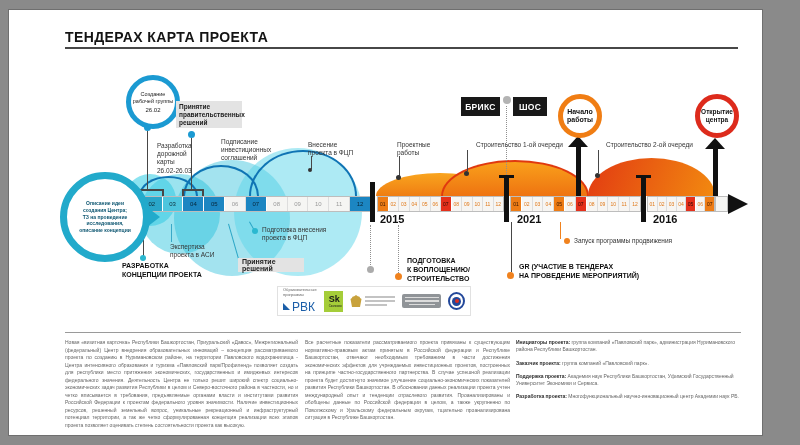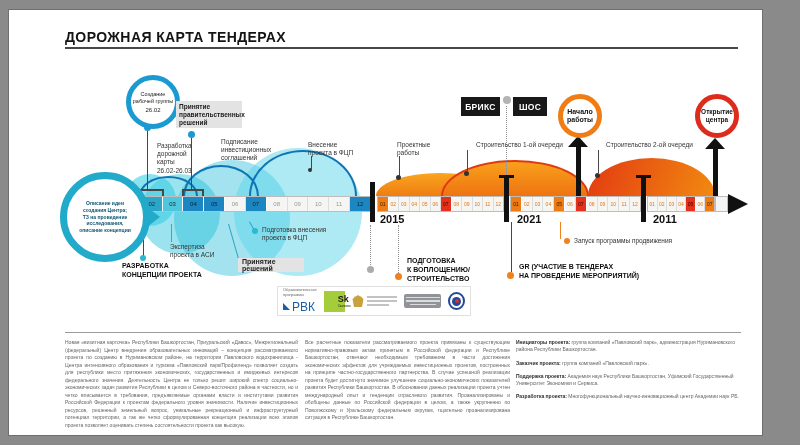--- a/index.html
+++ b/index.html
@@ -57,21 +57,21 @@
   #footer-line{position:absolute;left:65px;top:332px;width:676px;height:1px;background:#9a9a9a;z-index:5;}
   .ftxt{position:absolute;top:339px;font-size:5px;line-height:1.5;color:#666;text-align:justify;z-index:5;}
   .fitem{margin-bottom:6px;font-size:5px;line-height:1.45;color:#666;}
   .fitem b{color:#2c2c2c;}
 </style>
 </head>
 <body>
 
 <div id="slide"></div>
 
-<div id="page-title">ДОРОЖНАЯ КАРТА ТЕНДЕРАХ</div>
+<div id="page-title">ТЕНДЕРАХ КАРТА ПРОЕКТА</div>
 <div id="title-line"></div>
 
 <div class="blob" style="left:124px;top:174px;width:52px;height:52px;background:rgba(110,220,236,.8);"></div>
 <div class="blob" style="left:140px;top:174px;width:80px;height:80px;background:rgba(56,200,224,.5);"></div>
 <div class="blob" style="left:174px;top:160px;width:116px;height:116px;background:rgba(36,188,218,.42);"></div>
 <div class="blob" style="left:234px;top:148px;width:128px;height:128px;background:rgba(92,214,234,.5);"></div>
 
 <div class="dome" style="left:139px;top:176px;width:59px;height:20px;"></div>
 <div class="dome" style="left:183px;top:165px;width:76px;height:31px;"></div>
 <div class="dome" style="left:249px;top:150px;width:108px;height:46px;"></div>
@@ -146,21 +146,21 @@
 
 <div class="divider" style="left:370px;top:182px;width:5px;height:40px;"></div>
 <div class="divider" style="left:504px;top:178px;width:5px;height:44px;"></div>
 <div class="divider" style="left:641px;top:178px;width:5px;height:44px;"></div>
 <div class="tcap" style="left:499px;top:175px;"></div>
 <div class="tcap" style="left:636px;top:175px;"></div>
 
 <div class="year-label" style="left:121px;">2013</div>
 <div class="year-label" style="left:378px;">2015</div>
 <div class="year-label" style="left:515px;">2021</div>
-<div class="year-label" style="left:651px;">2011</div>
+<div class="year-label" style="left:651px;">2016</div>
 
 <div class="ring" style="left:126px;top:75px;width:54px;height:54px;border:5px solid #1B9AD2;">
   <div style="font-size:5.5px;color:#222;line-height:1.25;">Создание
 рабочей группы</div>
   <div style="font-size:6px;color:#222;margin-top:3px;">26.02</div>
 </div>
 <div class="dot" style="left:144px;top:124px;width:7px;height:7px;background:#1B9AD2;"></div>
 <div class="vline" style="left:147px;top:131px;height:58px;"></div>
 <div class="abs" style="left:139px;top:189px;width:25px;height:2px;background:#474747;z-index:5;"></div>
 <div class="abs" style="left:139px;top:189px;width:2px;height:7px;background:#474747;z-index:5;"></div>
@@ -248,21 +248,21 @@
 
 <div id="logo-box">
   <div style="display:flex;flex-direction:column;gap:2px;">
     <div style="font-size:4px;color:#666;line-height:1.2;white-space:pre-line;">Образовательные
 программы</div>
     <div style="display:flex;align-items:center;gap:2px;">
       <span style="width:0;height:0;border-bottom:7px solid #1B5EA8;border-right:7px solid transparent;display:inline-block;"></span>
       <span style="font-size:12px;font-weight:normal;color:#1B5EA8;">РВК</span>
     </div>
   </div>
-  <div style="width:21px;height:21px;background:#A5CD39;display:flex;flex-direction:column;justify-content:center;padding-left:14px;box-sizing:border-box;">
+  <div style="width:21px;height:21px;background:#A5CD39;display:flex;flex-direction:column;justify-content:center;padding-left:5px;box-sizing:border-box;">
     <div style="font-size:9px;font-weight:bold;color:#1a1a1a;line-height:1;">Sk</div>
     <div style="font-size:3px;color:#1a1a1a;">Сколково</div>
   </div>
   <div style="display:flex;align-items:center;gap:3px;">
     <svg width="12" height="13" viewBox="0 0 12 13">
       <path d="M6 0 L0.5 4 L2 12 L10 12 L11.5 4 Z" fill="#C8A23C"></path>
       <circle cx="3.5" cy="3" r="1.4" fill="#C8A23C"></circle>
       <circle cx="8.5" cy="3" r="1.4" fill="#C8A23C"></circle>
     </svg>
     <span class="microbars">

